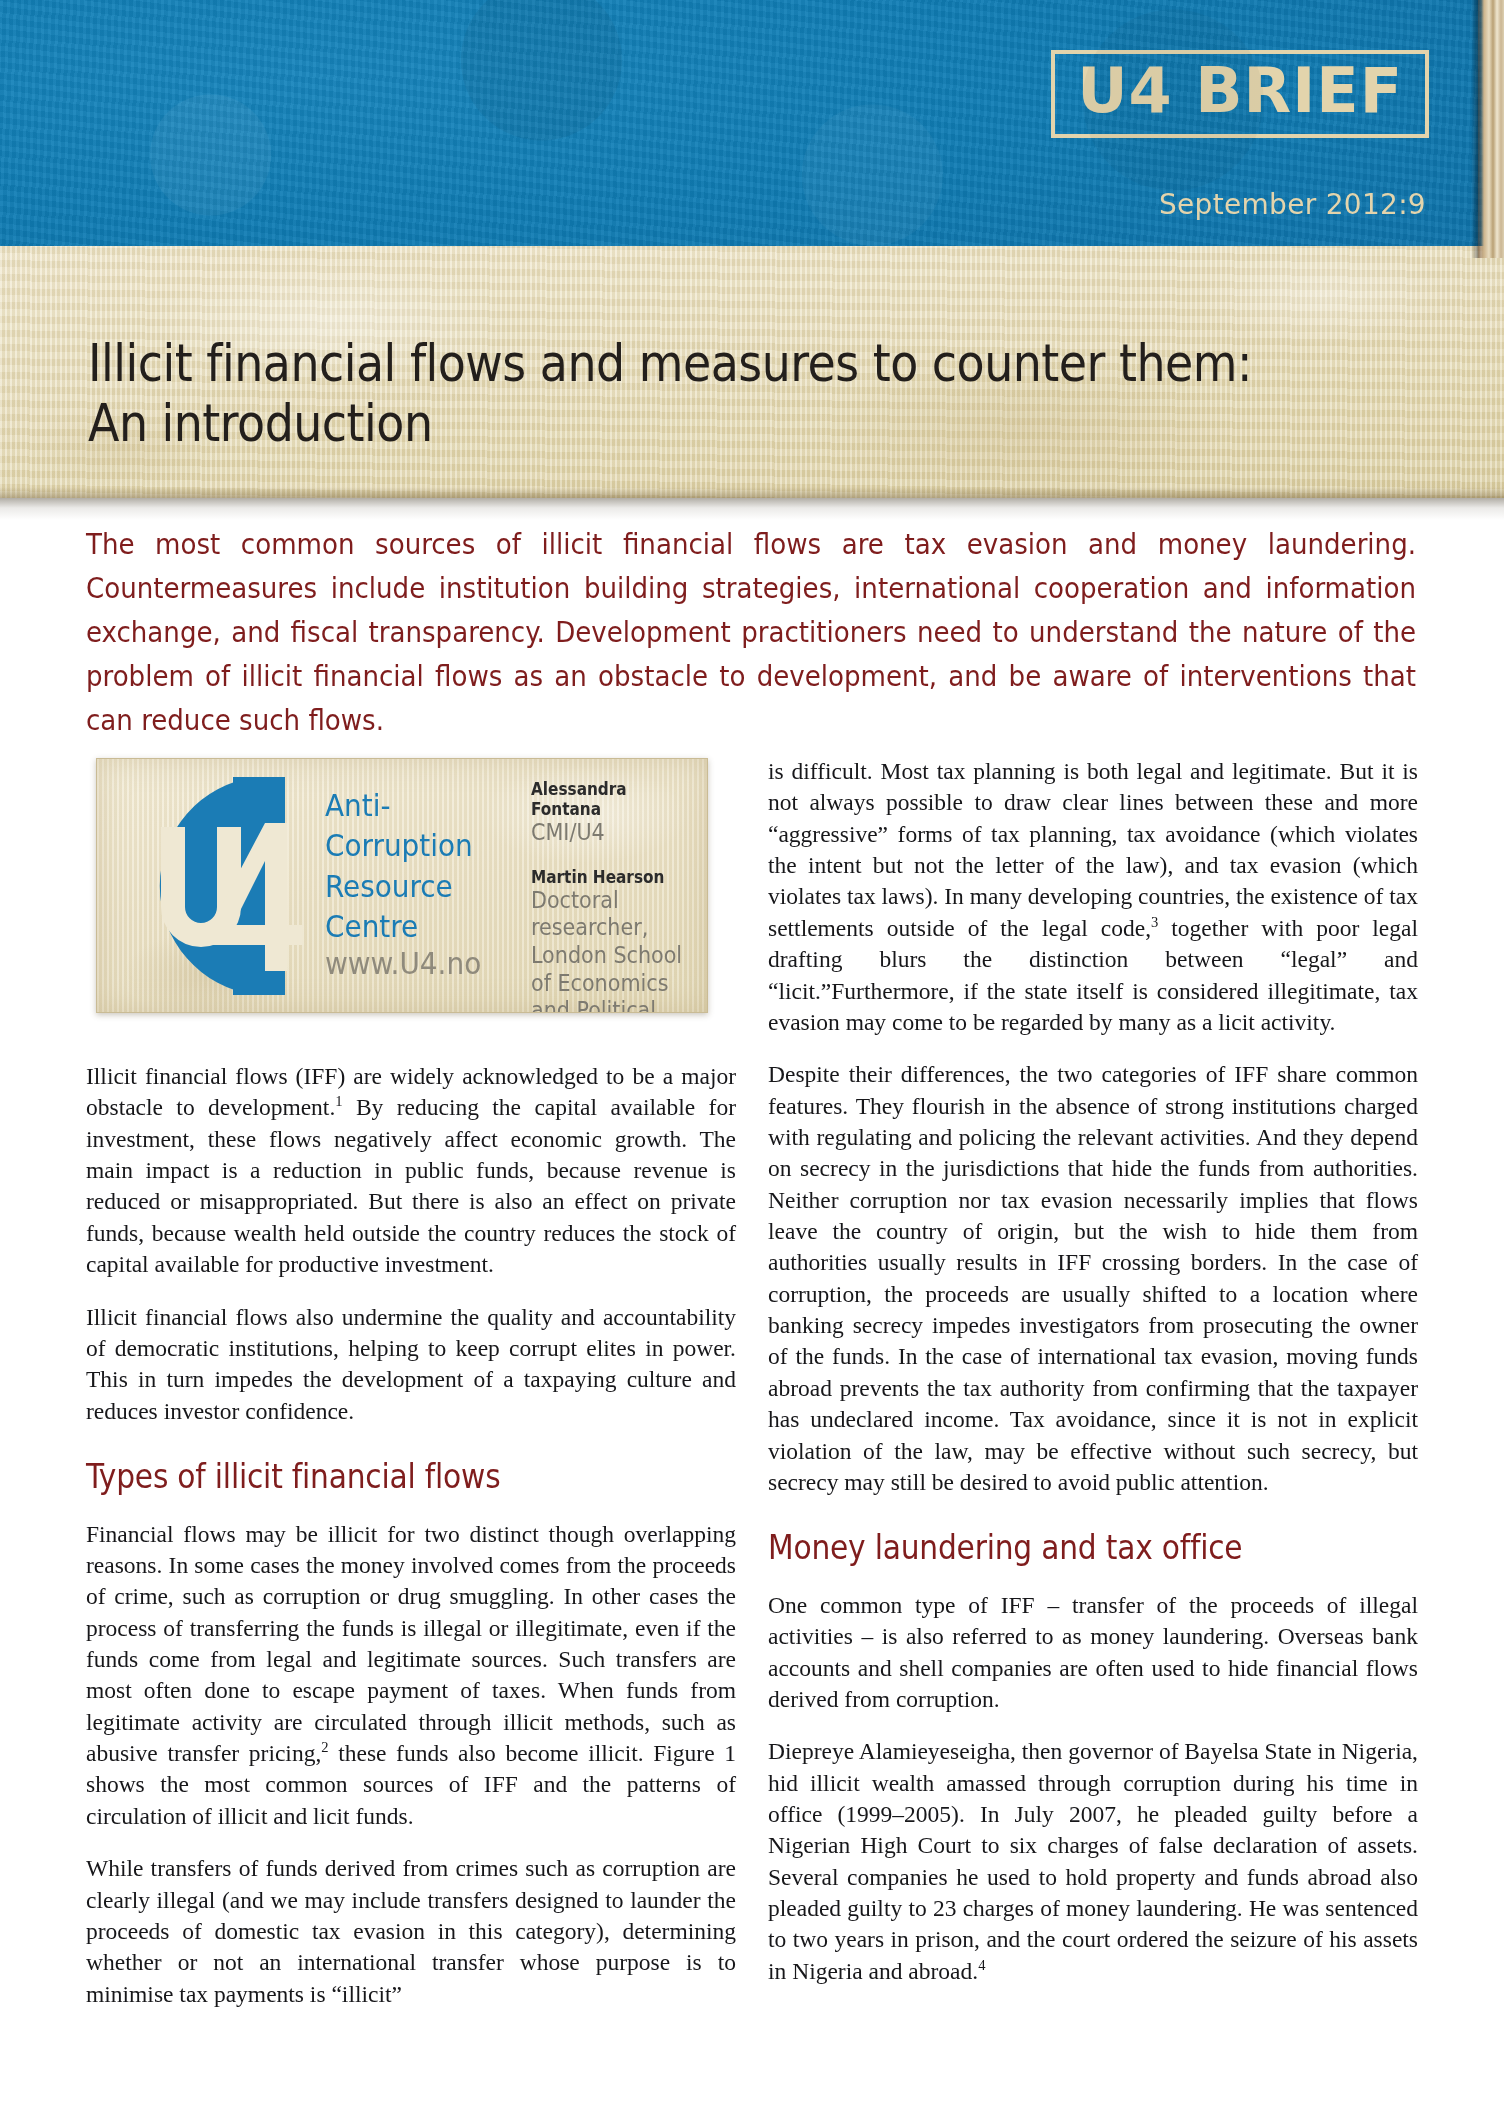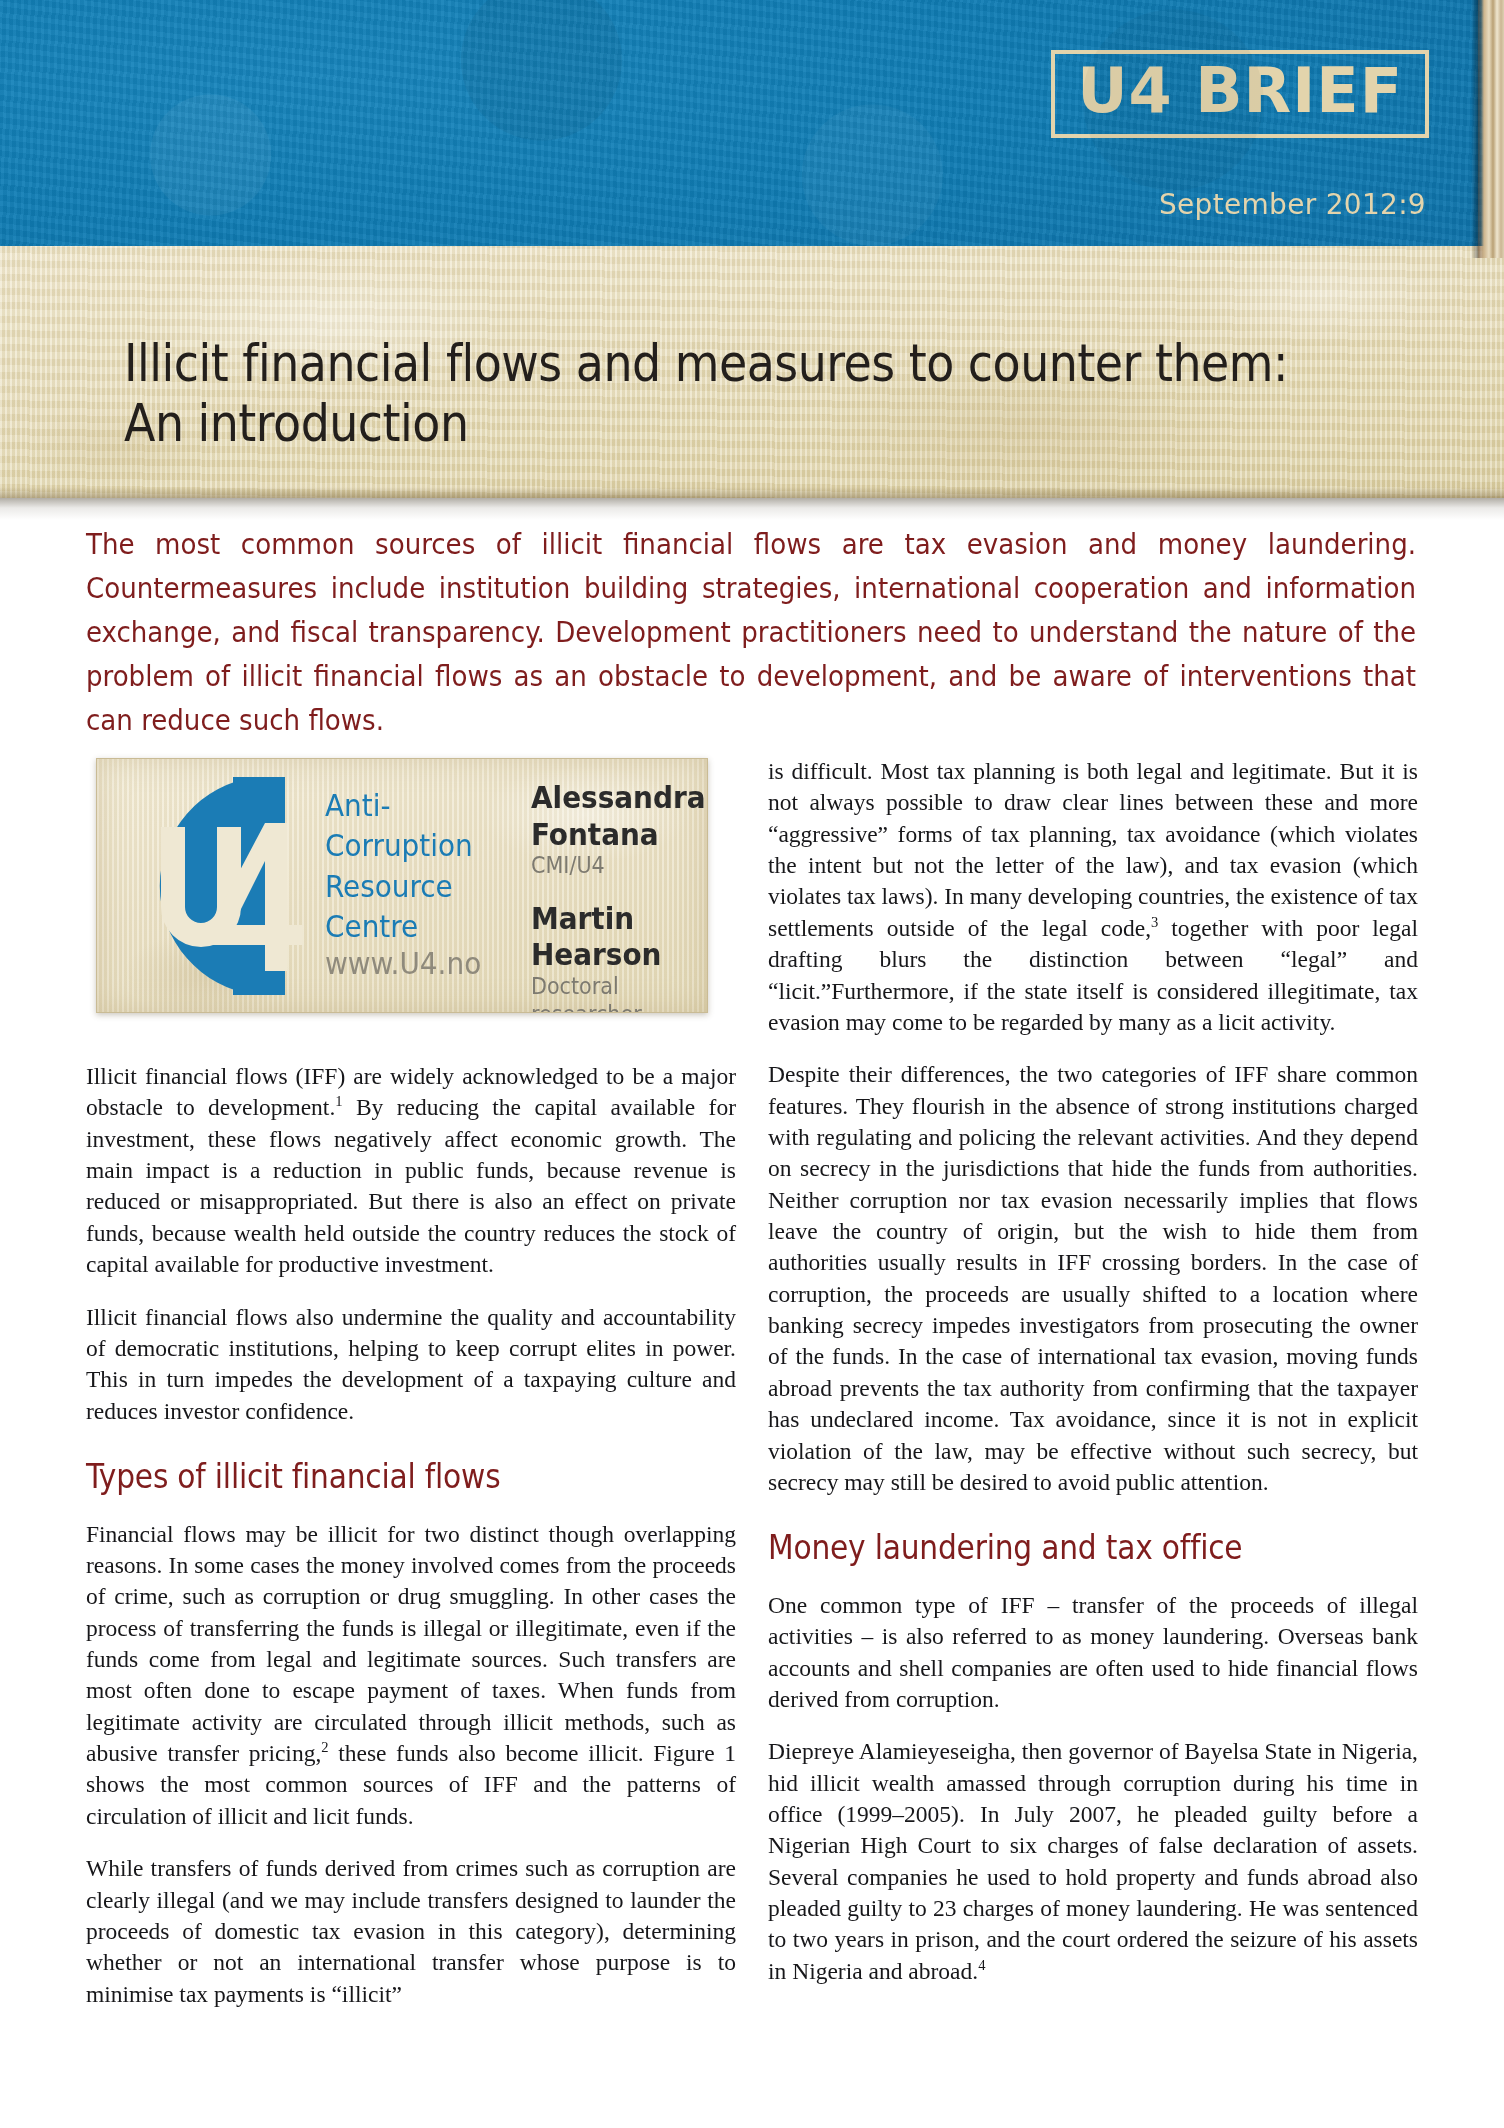--- a/index.html
+++ b/index.html
@@ -96,21 +96,20 @@
   }
   .doc-title{
     position:absolute; left:88px; top:300px; width:1340px;
     z-index:5;
     font-family:"DejaVu Sans Condensed","DejaVu Sans", sans-serif;
     font-size:51px;
     font-weight:400;
     line-height:1.18;
     color:#231f1c;
     letter-spacing:-0.5px;
-    padding-left:36px;
   }
   .doc-title .line{ display:block; }
 
   
   .abstract{
     position:absolute; left:86px; top:522px; width:1330px;
     font-family:"DejaVu Sans Condensed","DejaVu Sans", sans-serif;
     font-size:29px;
     font-weight:300;
     line-height:1.52;
@@ -182,21 +181,21 @@
     font-size:31px;
     color:#8f8a7c;
     font-weight:300;
     text-align:center;
   }
   .authors{
     position:absolute; left:434px; top:20px; z-index:3; width:170px;
     font-family:"DejaVu Sans Condensed","DejaVu Sans", sans-serif;
   }
   .author-name{
-    font-size:31px; font-weight:bold; color:#2b2b2b; line-height:1.18;
+    font-size:17px; font-weight:bold; color:#2b2b2b; line-height:1.18;
   }
   .author-aff{
     font-size:23px; font-weight:300; color:#7d7a70; line-height:1.20;
     margin-bottom:20px;
   }
 </style>
 </head>
 <body>
 
 <div class="header-band">

